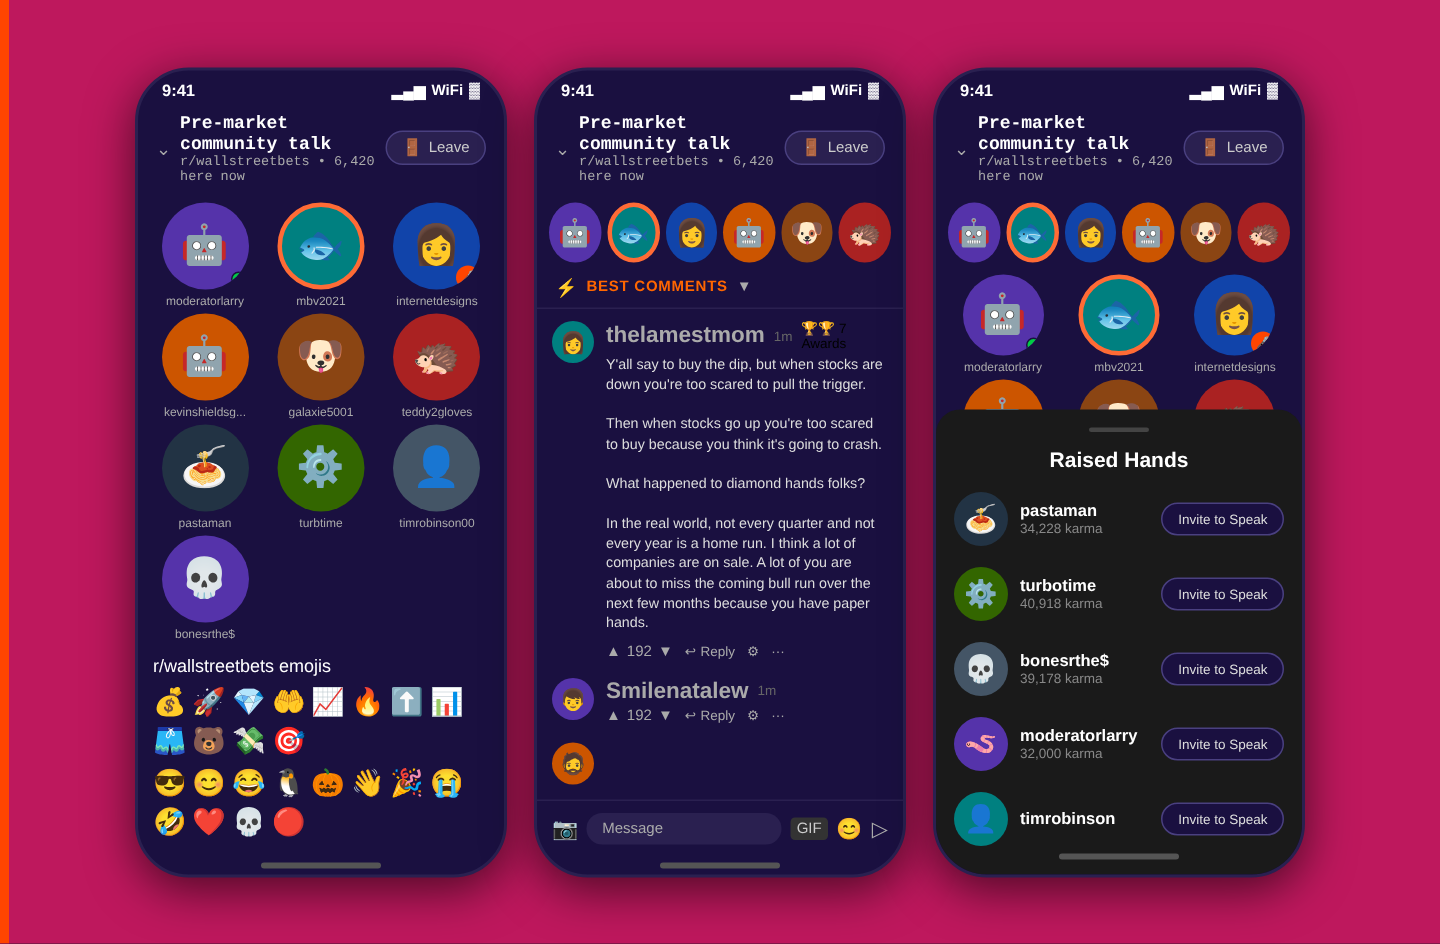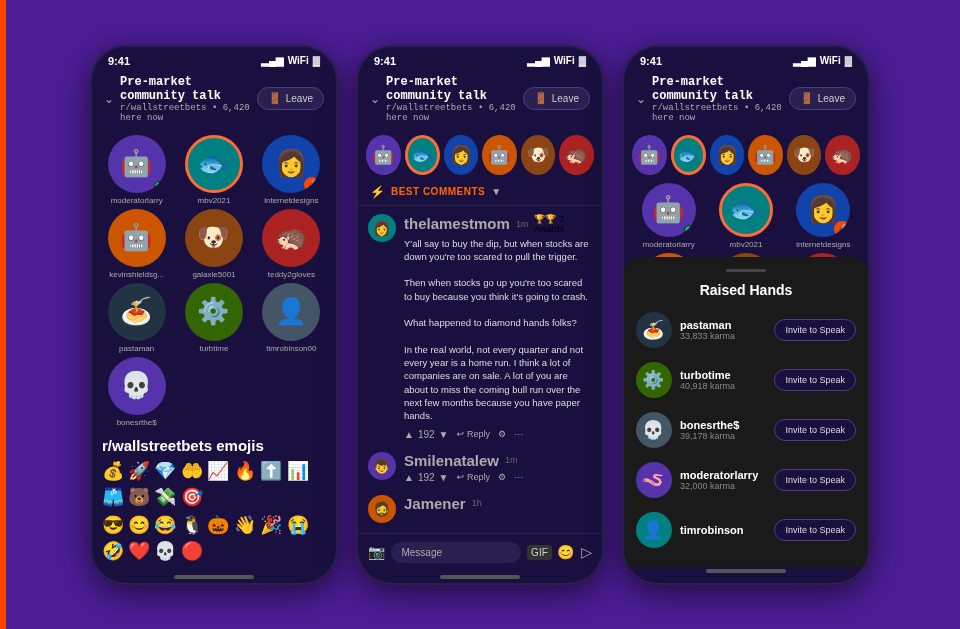--- a/index.html
+++ b/index.html
@@ -9,21 +9,21 @@
       justify-content: center;
       align-items: center;
       width: 960px;
       height: 629px;
       font-family: -apple-system, BlinkMacSystemFont, 'Segoe UI', sans-serif;
       overflow: hidden;
     }
     .bg {
       width: 960px;
       height: 629px;
-      background: #4c1d95;
+      background: #be185d;
       display: flex;
       justify-content: center;
       align-items: center;
       gap: 18px;
       padding: 20px;
       position: relative;
     }
     .bg::before {
       content: '';
       position: absolute;
@@ -148,22 +148,22 @@
     }
 
     
     .emoji-section {
       padding: 6px 10px;
       flex: 1;
       overflow: hidden;
     }
     .emoji-section-title {
       color: white;
-      font-size: 15px;
-      font-weight: 700;
+      font-size: 12px;
+      font-weight: 400;
       margin-bottom: 6px;
     }
     .emoji-row {
       display: flex;
       flex-wrap: wrap;
       gap: 4px;
       margin-bottom: 6px;
     }
     .emoji-item { font-size: 18px; cursor: pointer; }
 
@@ -256,21 +256,21 @@
       height: 4px;
       background: #555;
       border-radius: 2px;
       margin: 4px auto;
       flex-shrink: 0;
     }
 
     
     .raised-hands-overlay {
       position: absolute;
-      bottom: 16px;
+      bottom: 0;
       left: 0;
       right: 0;
       background: #1a1a1a;
       border-radius: 16px 16px 0 0;
       padding: 12px;
       height: 310px;
       display: flex;
       flex-direction: column;
     }
     .rh-handle {
@@ -529,26 +529,20 @@
                 <span>Reply</span>
               </div>
               <span class="action-btn">⚙</span>
               <span class="action-btn">···</span>
             </div>
           </div>
         </div>
 
         <div class="comment-item">
           <div class="comment-avatar av-orange">🧔</div>
-          <div class="comment-body">
-            <div class="comment-header">
-              <span class="comment-username">Jamener</span>
-              <span class="comment-time">1h</span>
-            </div>
-          </div>
         </div>
       </div>
     </div>
 
     <div class="message-bar">
       <span class="msg-icon">📷</span>
       <div class="msg-input">
         <span>Message</span>
       </div>
       <span class="msg-icon" style="font-size:10px;background:#333;padding:2px 4px;border-radius:3px;color:#ccc;">GIF</span>
@@ -621,21 +615,21 @@
     <div class="raised-hands-overlay">
       <div class="rh-handle"></div>
       <div class="rh-title">Raised Hands</div>
 
       <div class="rh-list">
 
         <div class="rh-item">
           <div class="rh-avatar av-dark">🍝</div>
           <div class="rh-info">
             <div class="rh-name">pastaman</div>
-            <div class="rh-karma">33,833 karma</div>
+            <div class="rh-karma">34,228 karma</div>
           </div>
           <button class="invite-btn">Invite to Speak</button>
         </div>
 
         <div class="rh-item">
           <div class="rh-avatar av-green">⚙️</div>
           <div class="rh-info">
             <div class="rh-name">turbotime</div>
             <div class="rh-karma">40,918 karma</div>
           </div>

